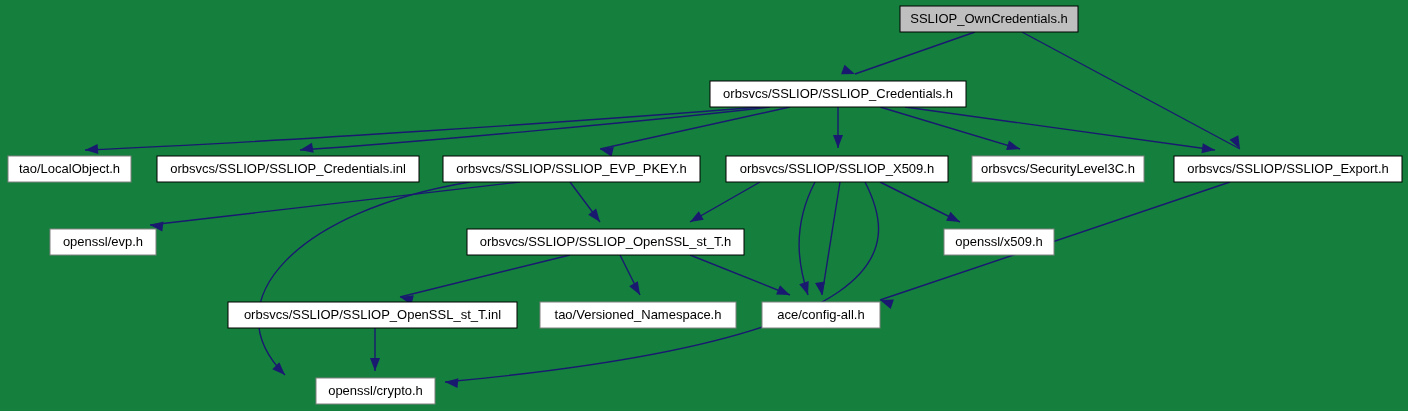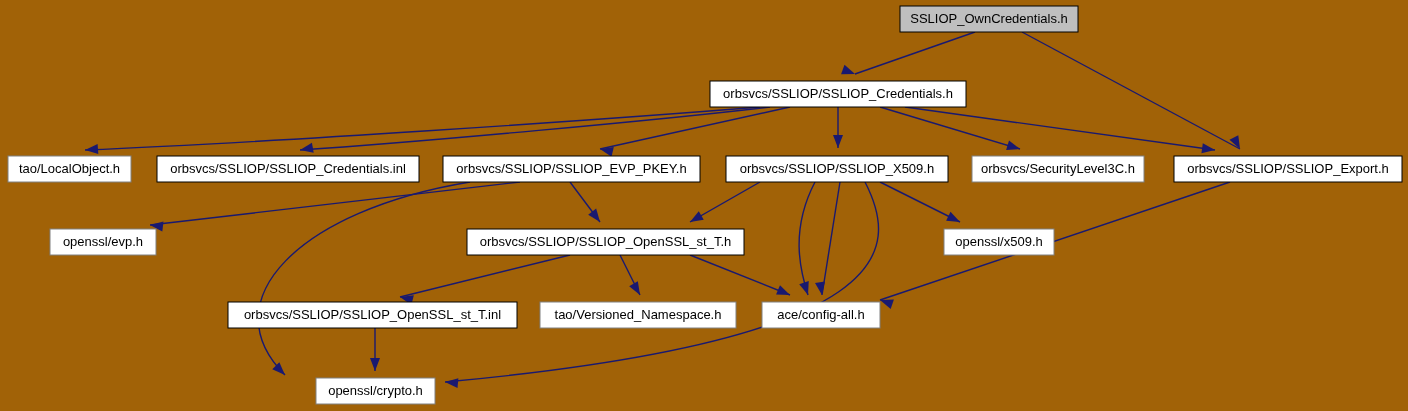--- a/index.html
+++ b/index.html
@@ -8,21 +8,21 @@
     background: #ffffff;
   }
   body {
     font-family: "Liberation Sans", sans-serif;
   }
   #graph-wrap {
     position: relative;
     width: 1408px;
     height: 411px;
     overflow: hidden;
-    background: #a16207;
+    background: #15803d;
   }
   svg#include-graph {
     display: block;
     width: 1408px;
     height: 411px;
   }
   .node-box {
     fill: #ffffff;
     stroke: #808080;
     stroke-width: 1;

